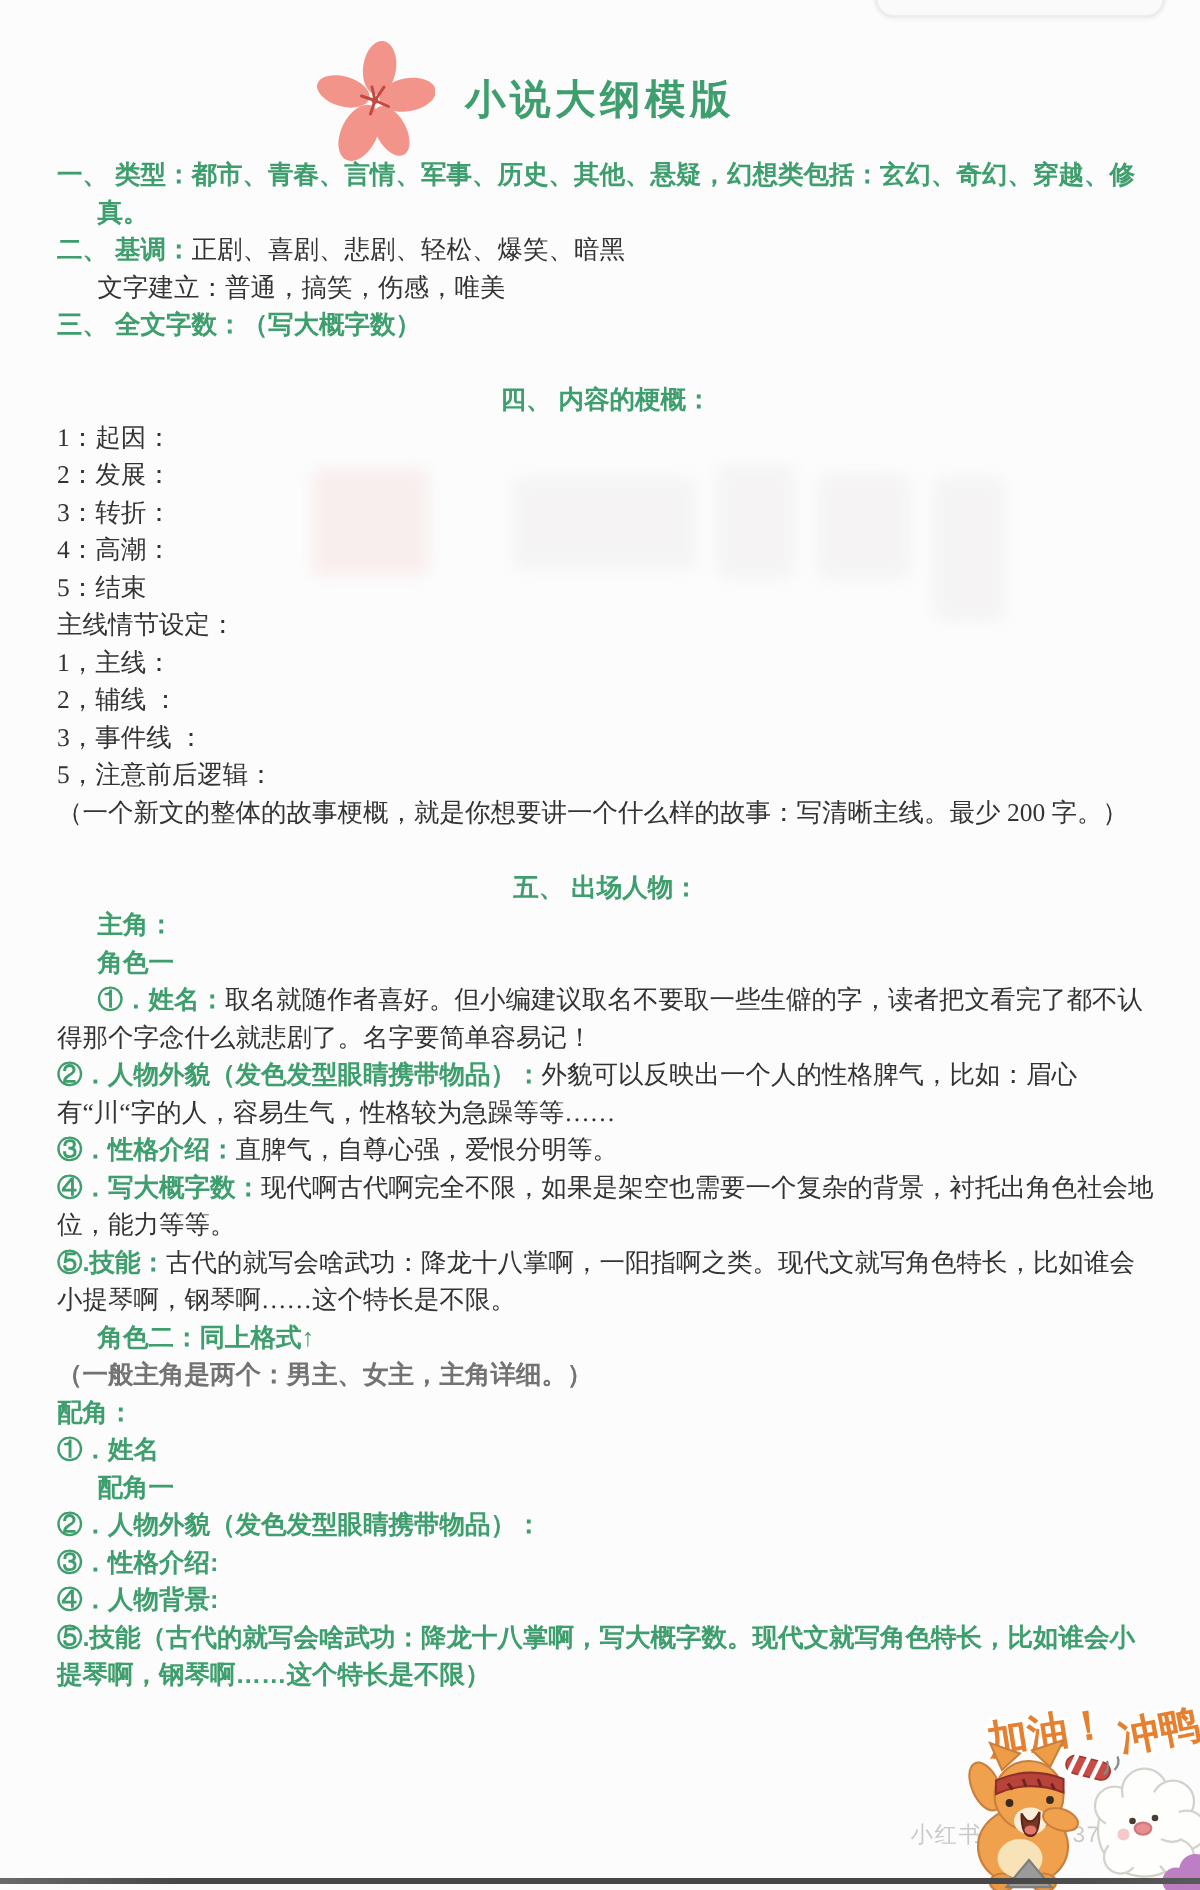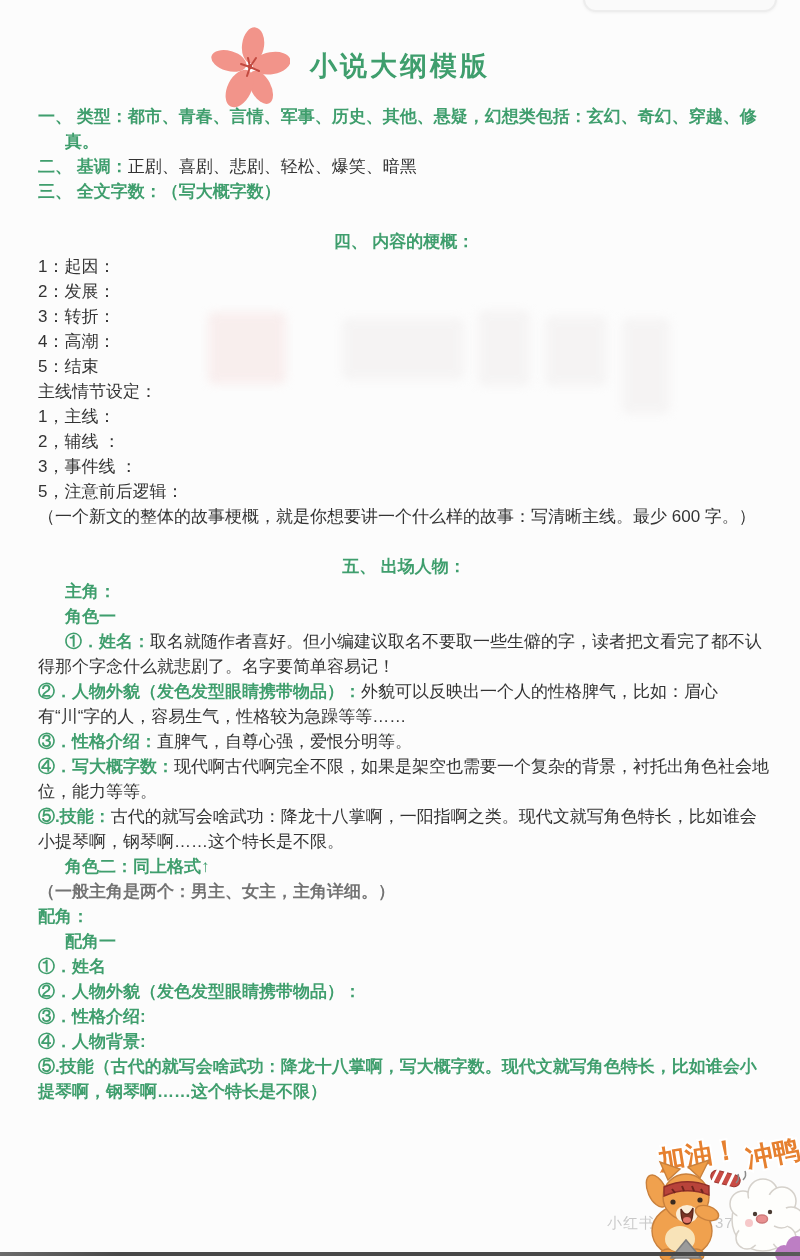--- a/index.html
+++ b/index.html
@@ -18,21 +18,21 @@
 
   
   #doc{position:absolute;left:0;top:104px;width:800px;box-sizing:border-box;
     padding:0 30px 0 38px;font-size:17px;line-height:25px;}
   #doc p.line{margin:0;}
   #doc p.sect{margin-top:25px;text-align:center;}
   #doc p.ind{padding-left:27px;}
   #doc p.hang{padding-left:27px;text-indent:-27px;}
   #doc p.find{text-indent:27px;}
   .g{color:#3f9e6d;font-weight:bold;font-family:"Liberation Sans",sans-serif;}
-  .k{color:#333333;font-weight:normal;font-family:Liberation Sans, sans-serif;}
+  .k{color:#333333;font-weight:normal;font-family:Liberation Serif, serif;}
   .r{color:#737373;font-weight:bold;font-family:"Liberation Sans",sans-serif;}
 
   
   .ghost{position:absolute;background:#efecec;filter:blur(5px);opacity:.5;border-radius:6px;}
   .ghost.pink{background:#f6e3e2;opacity:.55;}
 
   
   .wm-text{position:absolute;left:607px;top:1214px;font-size:15px;letter-spacing:1px;
     color:#bdbdbd;opacity:.8;z-index:1;}
 
@@ -65,46 +65,47 @@
 
   <div class="ghost pink" style="left:208px;top:312px;width:78px;height:72px;"></div>
   <div class="ghost" style="left:342px;top:318px;width:122px;height:62px;"></div>
   <div class="ghost" style="left:478px;top:310px;width:52px;height:76px;"></div>
   <div class="ghost" style="left:545px;top:316px;width:62px;height:70px;"></div>
   <div class="ghost" style="left:622px;top:318px;width:48px;height:96px;"></div>
 
   <main id="doc">
       <p class="line hang"><span class="g">一、 类型：都市、青春、言情、军事、历史、其他、悬疑，幻想类包括：玄幻、奇幻、穿越、修真。</span></p>
       <p class="line"><span class="g">二、 基调：</span><span class="k">正剧、喜剧、悲剧、轻松、爆笑、暗黑</span></p>
+      <p class="line ind"><span class="k">文字建立：普通，搞笑，伤感，唯美</span></p>
       <p class="line"><span class="g">三、 全文字数：（写大概字数）</span></p>
       <p class="line sect"><span class="g">四、 内容的梗概：</span></p>
       <p class="line"><span class="k">1：起因：</span></p>
       <p class="line"><span class="k">2：发展：</span></p>
       <p class="line"><span class="k">3：转折：</span></p>
       <p class="line"><span class="k">4：高潮：</span></p>
       <p class="line"><span class="k">5：结束</span></p>
       <p class="line"><span class="k">主线情节设定：</span></p>
       <p class="line"><span class="k">1，主线：</span></p>
       <p class="line"><span class="k">2，辅线 ：</span></p>
       <p class="line"><span class="k">3，事件线 ：</span></p>
       <p class="line"><span class="k">5，注意前后逻辑：</span></p>
-      <p class="line"><span class="k">（一个新文的整体的故事梗概，就是你想要讲一个什么样的故事：写清晰主线。最少 600 字。）</span></p>
+      <p class="line"><span class="k">（一个新文的整体的故事梗概，就是你想要讲一个什么样的故事：写清晰主线。最少 200 字。）</span></p>
       <p class="line sect"><span class="g">五、 出场人物：</span></p>
       <p class="line ind"><span class="g">主角：</span></p>
       <p class="line ind"><span class="g">角色一</span></p>
       <p class="line find"><span class="g">①．姓名：</span><span class="k">取名就随作者喜好。但小编建议取名不要取一些生僻的字，读者把文看完了都不认得那个字念什么就悲剧了。名字要简单容易记！</span></p>
       <p class="line"><span class="g">②．人物外貌（发色发型眼睛携带物品）：</span><span class="k">外貌可以反映出一个人的性格脾气，比如：眉心有“川“字的人，容易生气，性格较为急躁等等……</span></p>
       <p class="line"><span class="g">③．性格介绍：</span><span class="k">直脾气，自尊心强，爱恨分明等。</span></p>
       <p class="line"><span class="g">④．写大概字数：</span><span class="k">现代啊古代啊完全不限，如果是架空也需要一个复杂的背景，衬托出角色社会地位，能力等等。</span></p>
       <p class="line"><span class="g">⑤.技能：</span><span class="k">古代的就写会啥武功：降龙十八掌啊，一阳指啊之类。现代文就写角色特长，比如谁会小提琴啊，钢琴啊……这个特长是不限。</span></p>
       <p class="line ind"><span class="g">角色二：同上格式↑</span></p>
       <p class="line"><span class="r">（一般主角是两个：男主、女主，主角详细。）</span></p>
       <p class="line"><span class="g">配角：</span></p>
+      <p class="line"><span class="g">①．姓名</span></p>
       <p class="line ind"><span class="g">配角一</span></p>
-      <p class="line"><span class="g">①．姓名</span></p>
       <p class="line"><span class="g">②．人物外貌（发色发型眼睛携带物品）：</span></p>
       <p class="line"><span class="g">③．性格介绍:</span></p>
       <p class="line"><span class="g">④．人物背景:</span></p>
       <p class="line"><span class="g">⑤.技能（古代的就写会啥武功：降龙十八掌啊，写大概字数。现代文就写角色特长，比如谁会小提琴啊，钢琴啊……这个特长是不限）</span></p>
     </main>
 
   <div class="wm-text">小红书号：40737555</div>
 
   <svg class="sticker" width="240" height="132" viewBox="0 0 240 132">
 

